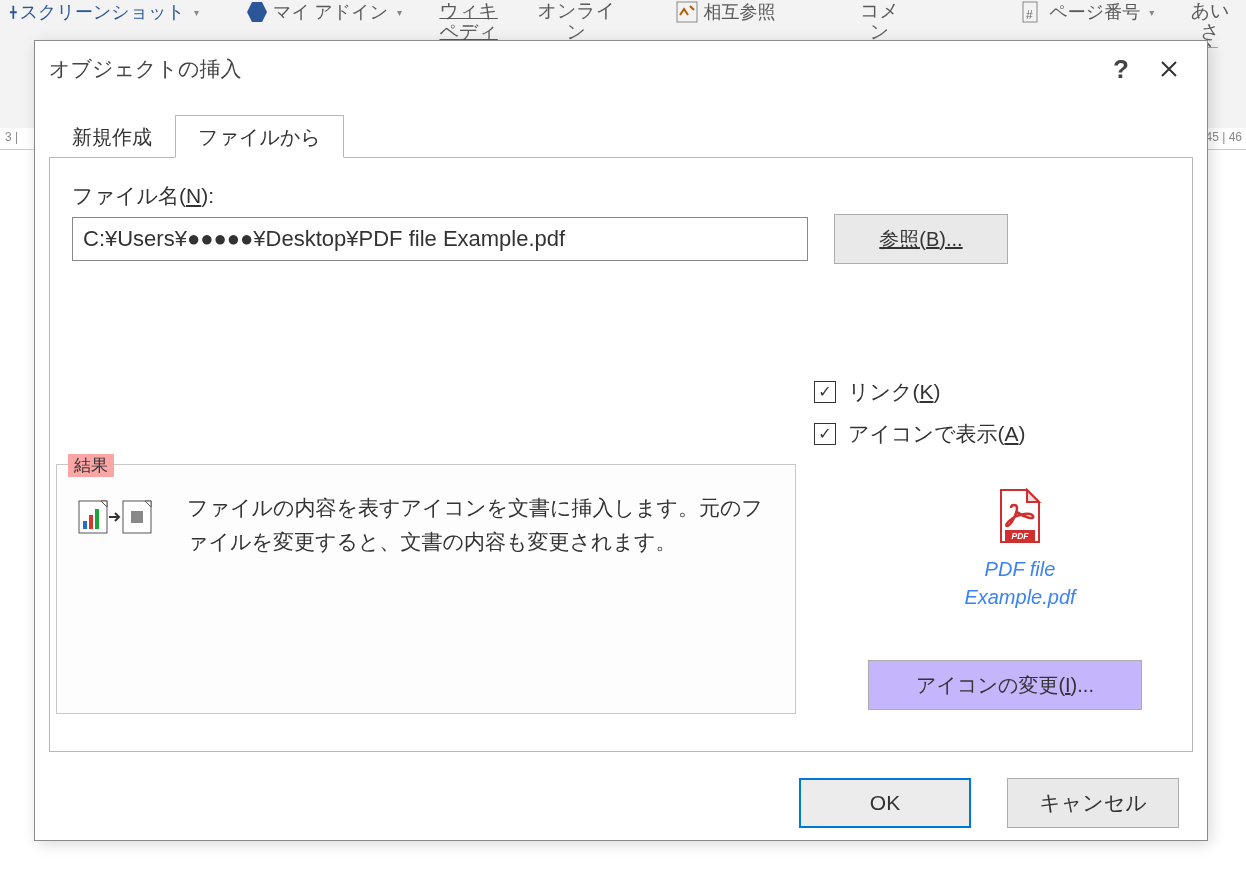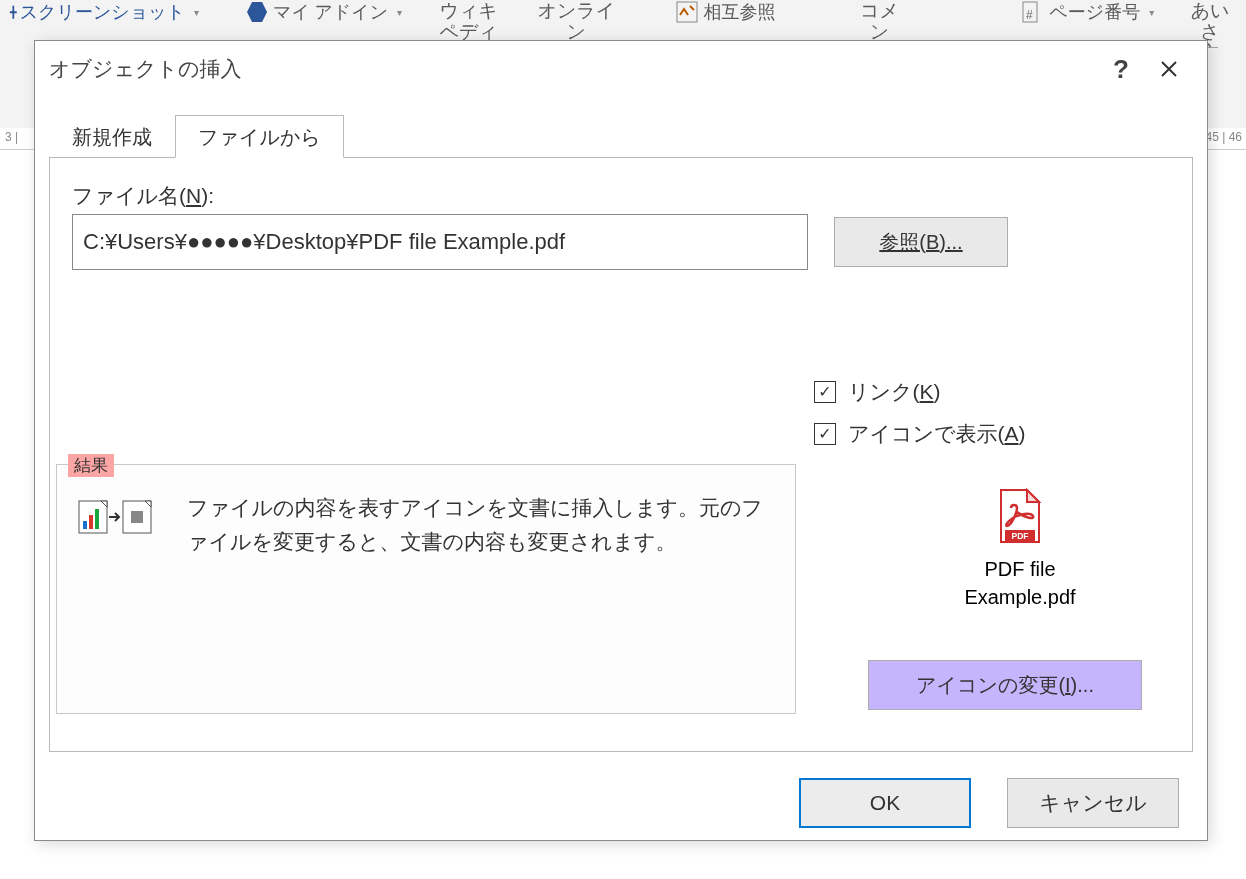--- a/index.html
+++ b/index.html
@@ -153,21 +153,21 @@
       color: #333;
       margin-bottom: 4px;
     }
     .file-row {
       display: flex;
       gap: 26px;
       align-items: center;
     }
     .file-input {
       flex: 0 0 736px;
-      height: 56px;
+      height: 44px;
       border: 1px solid #888;
       background: #fff;
       padding: 6px 10px;
       font-size: 22px;
       font-family: inherit;
       color: #333;
     }
     .browse-btn {
       width: 174px;
       height: 50px;
@@ -207,28 +207,29 @@
       line-height: 1;
     }
 
     
     .icon-preview {
       position: absolute;
       left: 870px;
       top: 330px;
       text-align: center;
       width: 200px;
+      font-style: italic;
     }
     .pdf-icon-box {
       display: inline-block;
     }
     .pdf-caption {
       margin-top: 6px;
       font-size: 20px;
-      color: #000000;
+      color: #3b82f6;
       line-height: 1.4;
     }
     .change-icon-btn {
       position: absolute;
       left: 818px;
       top: 502px;
       width: 274px;
       height: 50px;
       border: 1px solid #adadad;
       background: #c4b5fd;
@@ -310,21 +311,21 @@
     <div class="ribbon-item blue">
       <span class="ribbon-plus">╋</span>
       <span>スクリーンショット</span>
       <span class="ribbon-dd">▾</span>
     </div>
     <div class="ribbon-item" style="margin-left:28px;font-family:Liberation Serif, serif;">
       <span class="ribbon-hex"></span>
       <span>マイ アドイン</span>
       <span class="ribbon-dd">▾</span>
     </div>
-    <div class="ribbon-text-col" style="margin-left:12px;">
+    <div class="ribbon-text-col" style="margin-left:12px;text-decoration:underline;">
       <div>ウィキ</div>
       <div>ペディア</div>
     </div>
     <div class="ribbon-text-col" style="margin-left:10px;">
       <div>オンライン</div>
       <div>ビデオ</div>
     </div>
     <div class="ribbon-item" style="margin-left:36px;">
       <svg width="22" height="22">
         <rect x="1" y="1" width="20" height="20" fill="none" stroke="#888"></rect>

